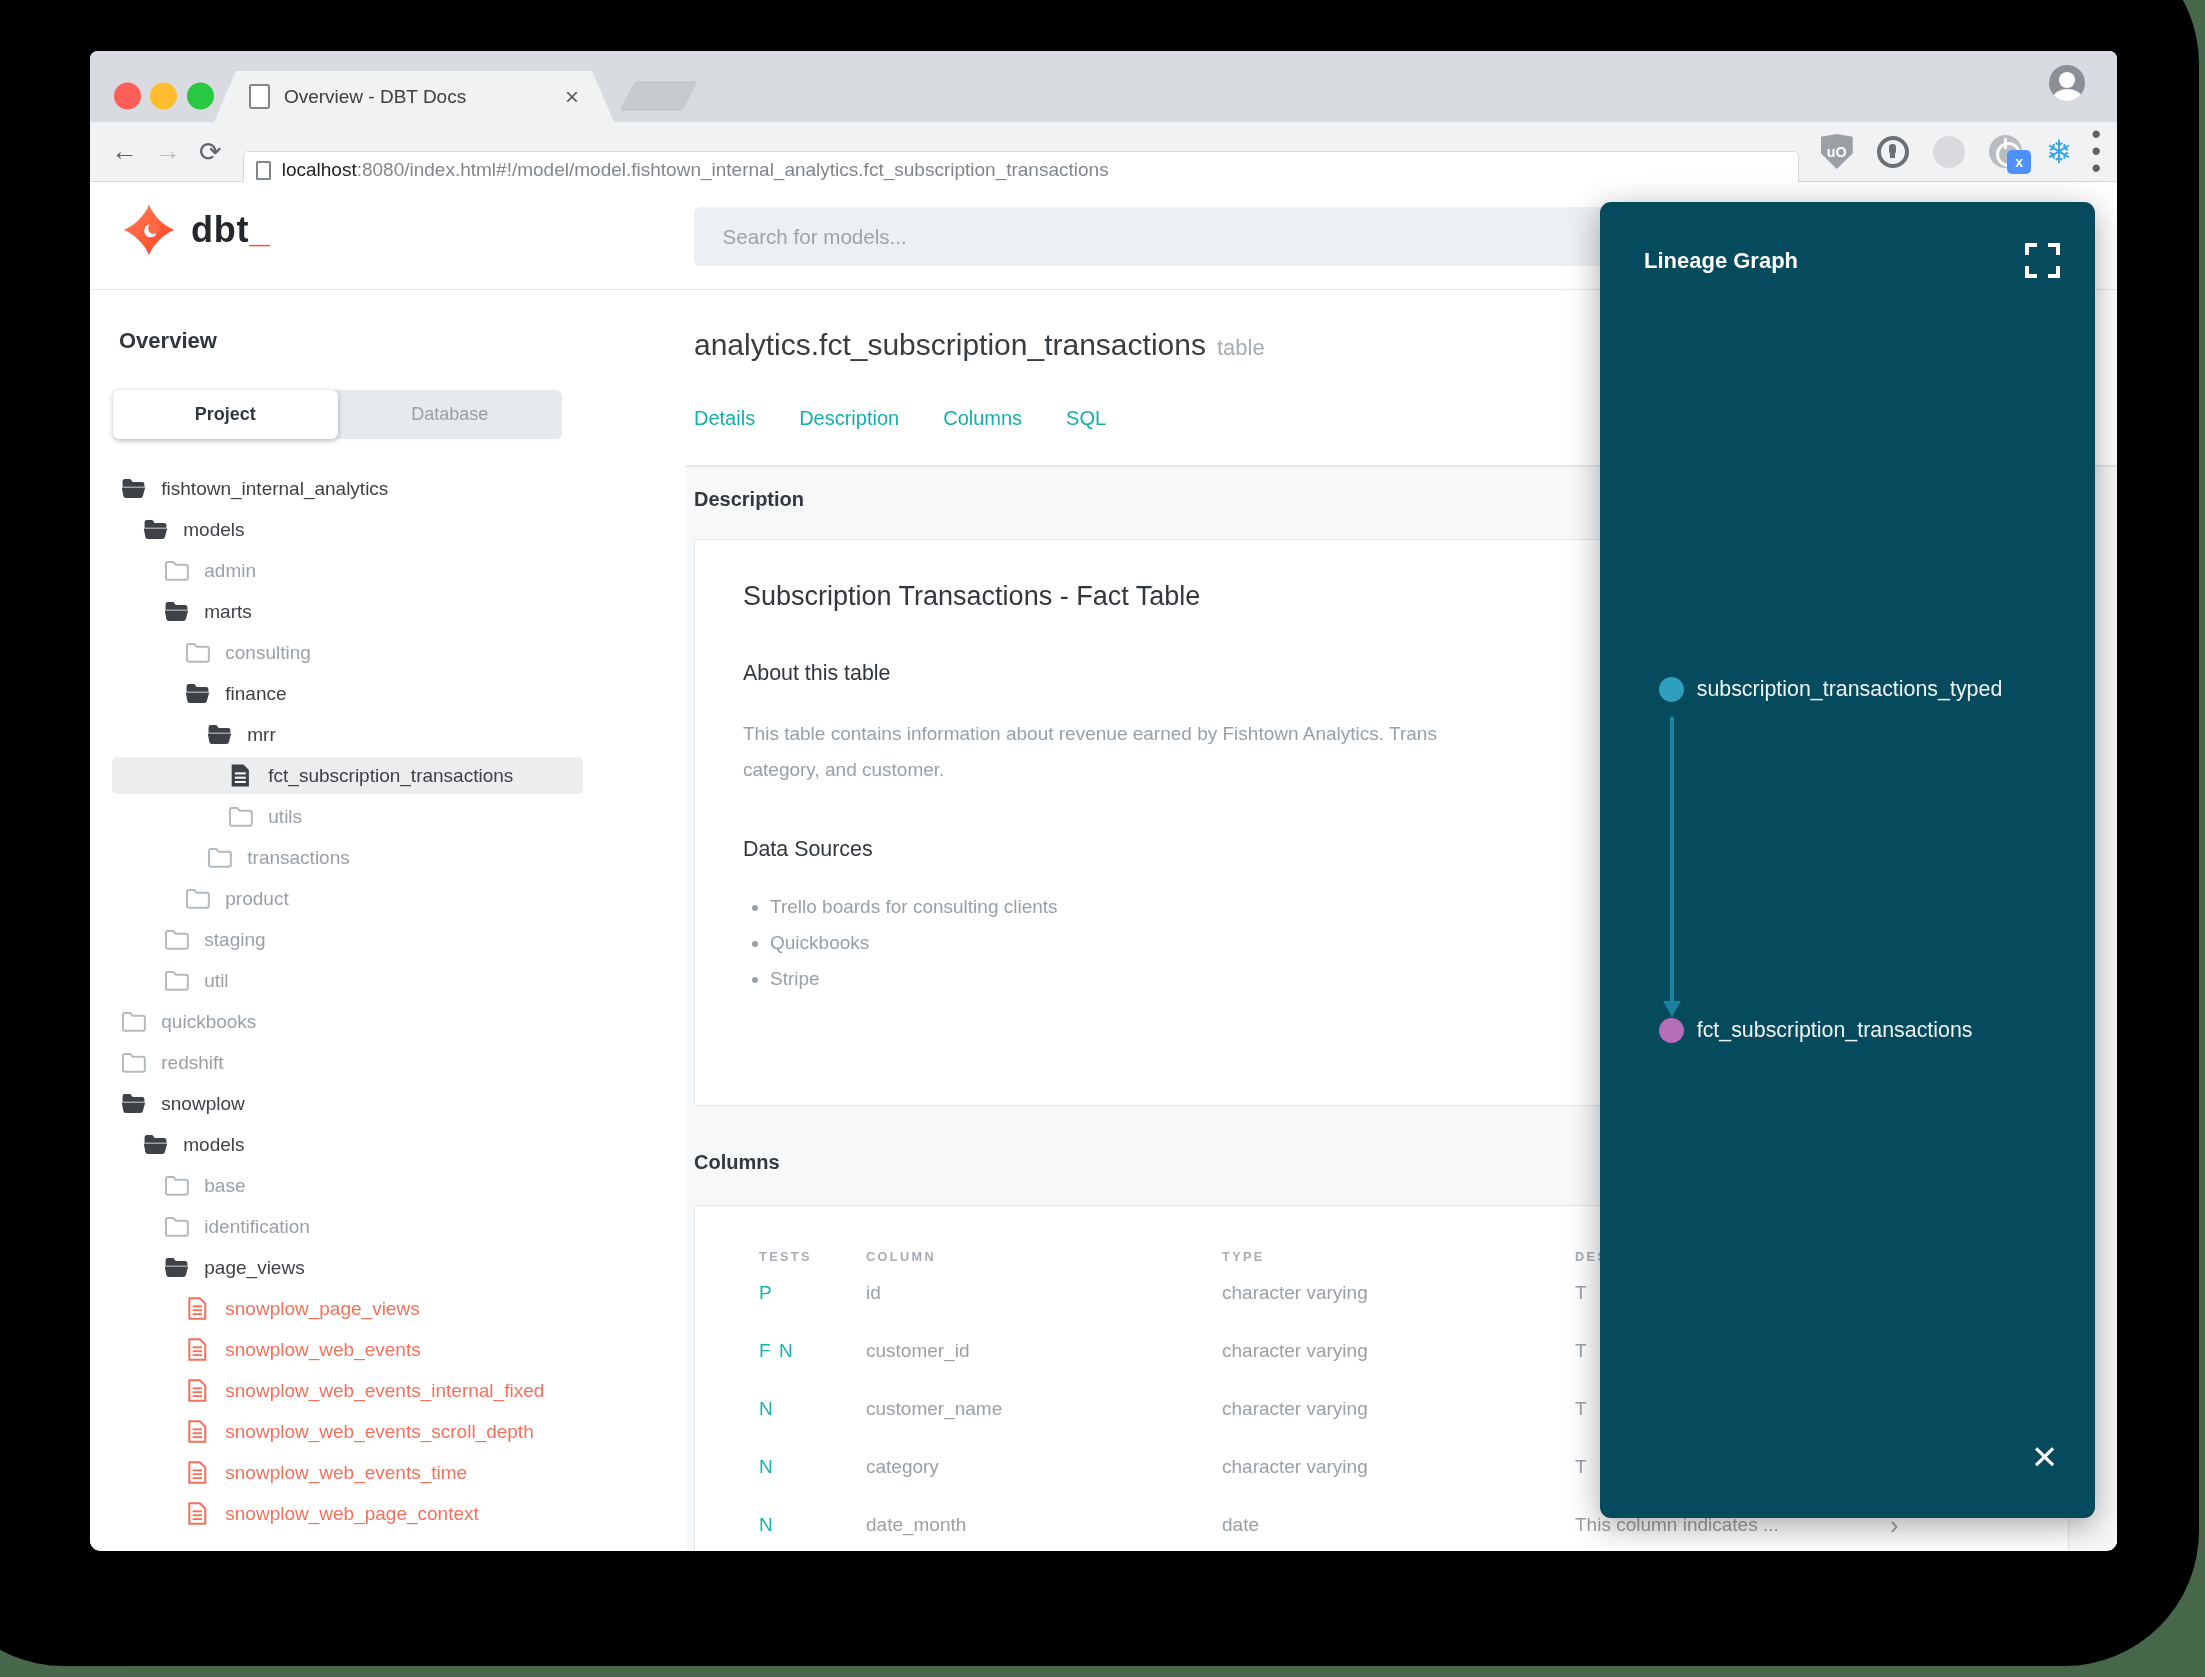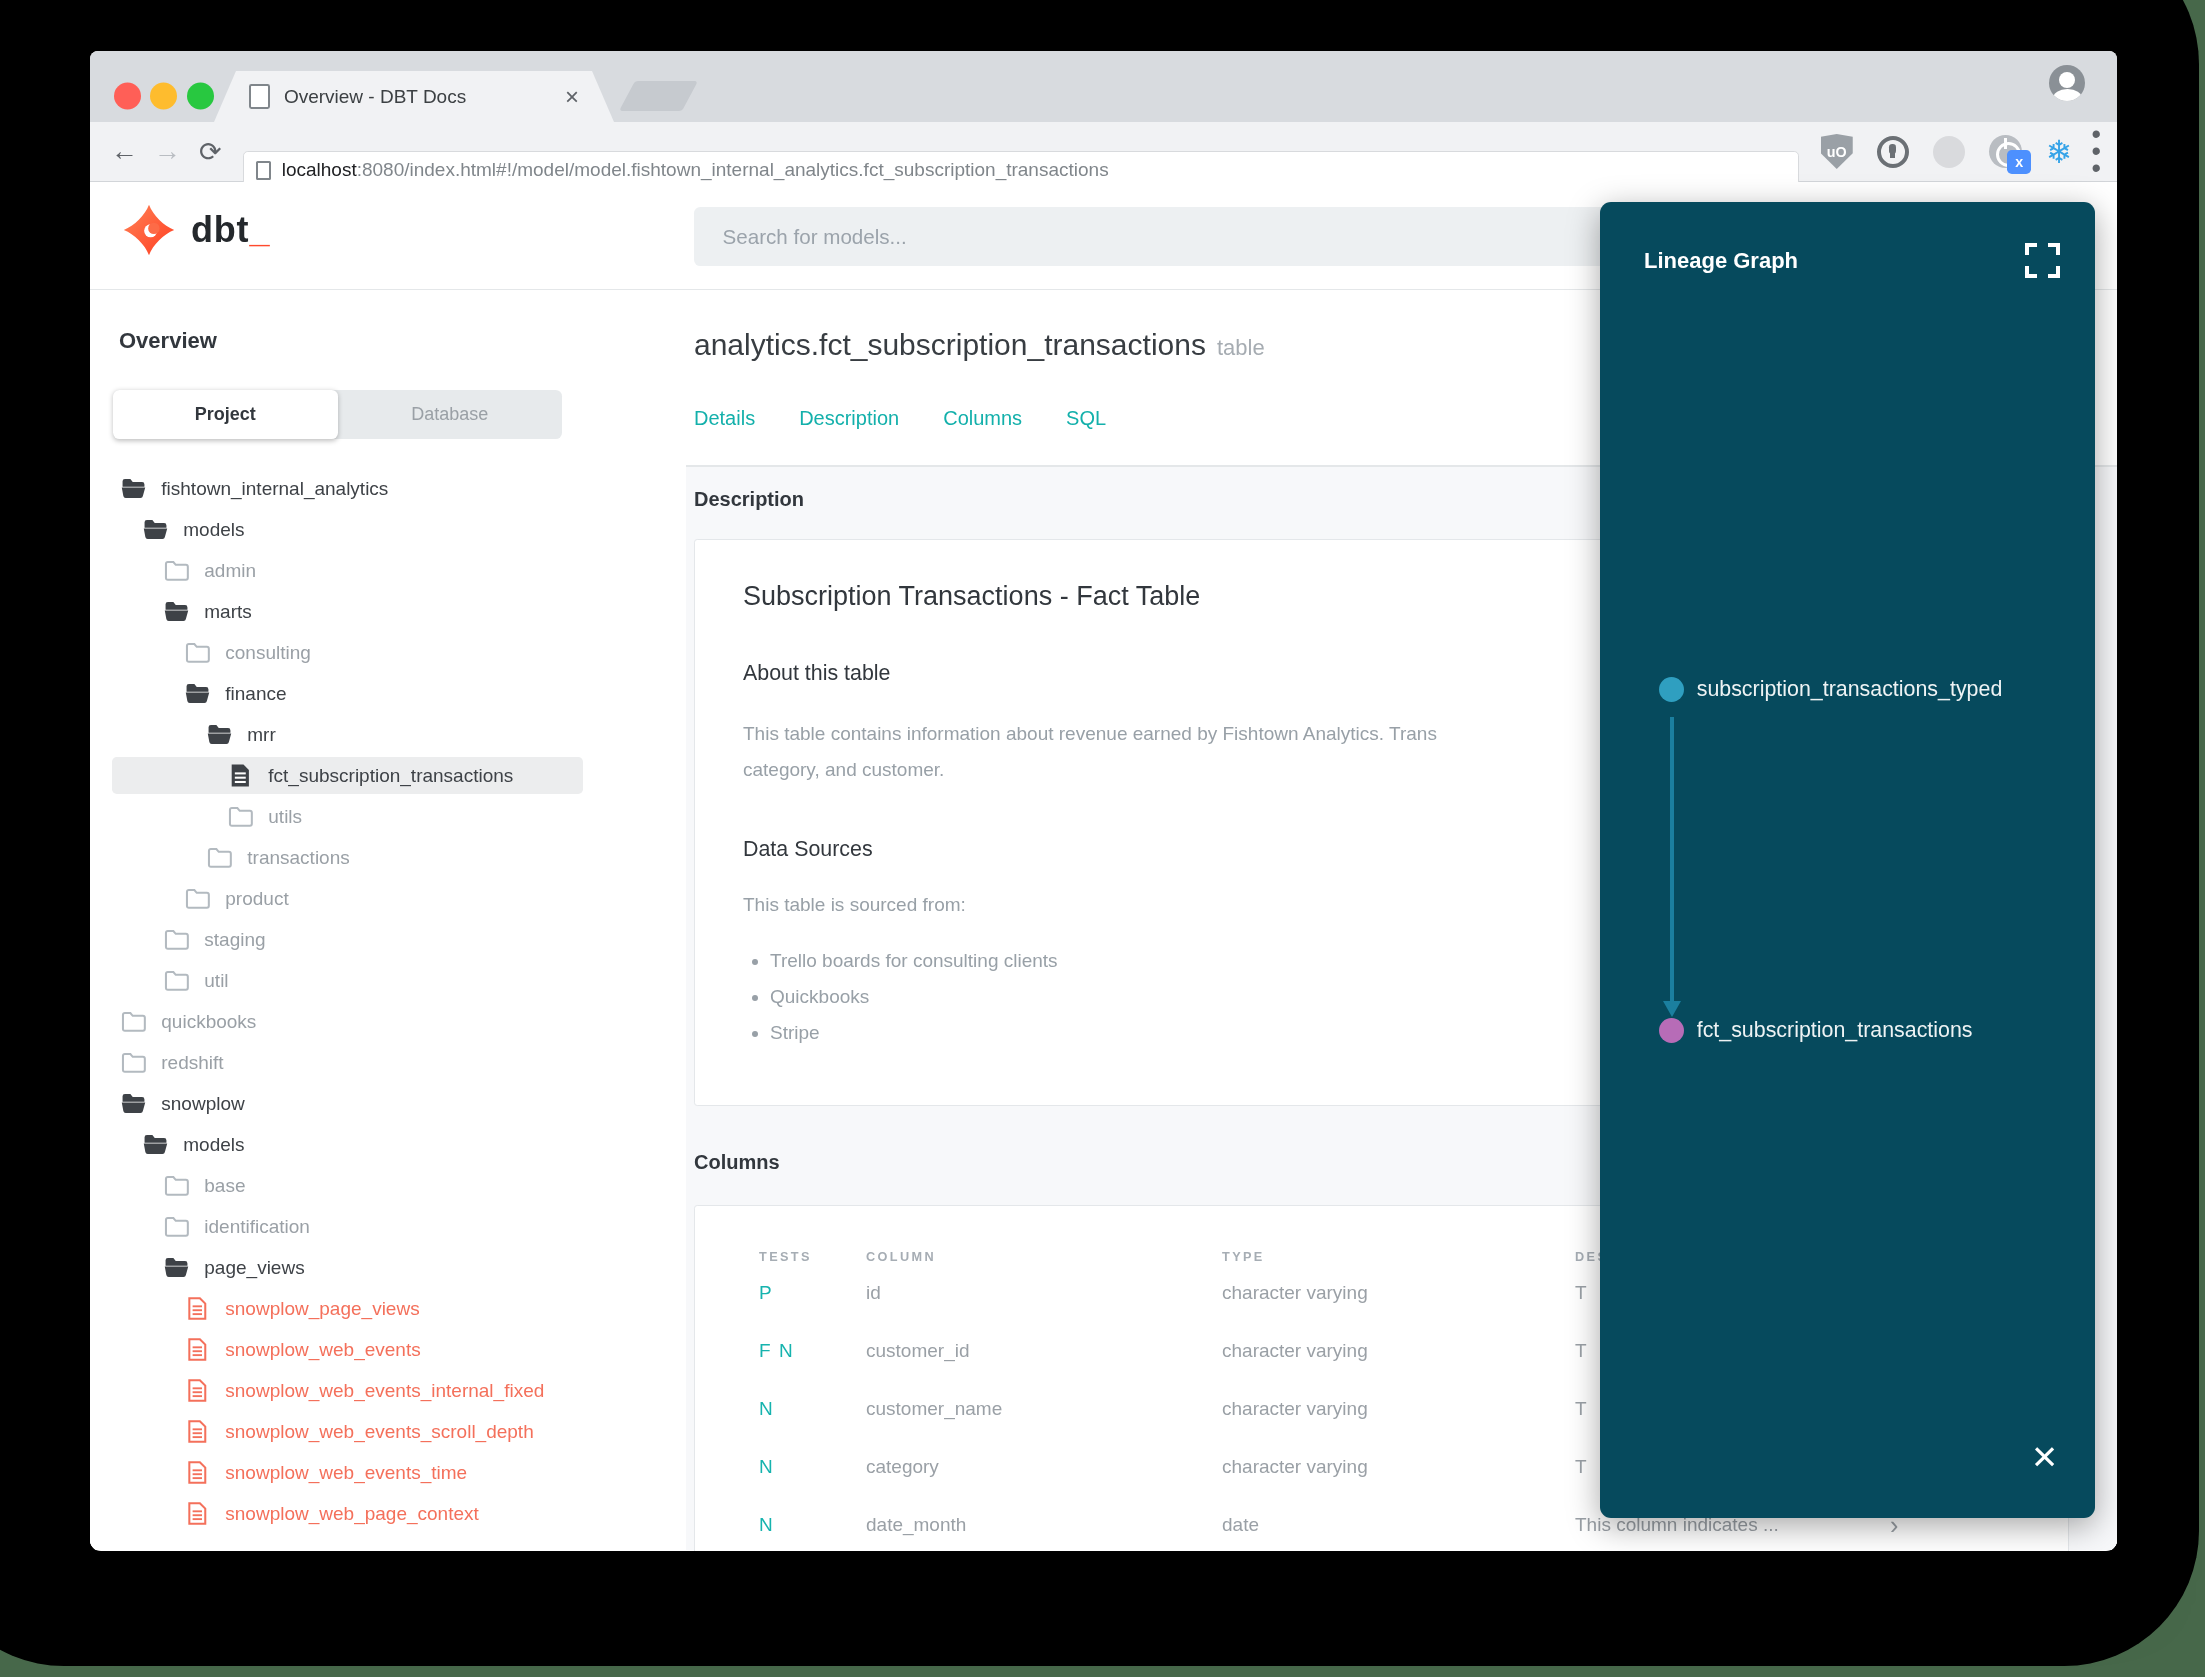--- a/index.html
+++ b/index.html
@@ -450,21 +450,20 @@
         <div class="section-label lbl-description">Description</div>
 
         <div class="card doc-card">
           <div class="doc-title">Subscription Transactions - Fact Table</div>
           <div class="doc-h2">About this table</div>
           <div class="doc-p">
             <div>This table contains information about revenue earned by Fishtown Analytics. Trans</div>
             <div>category, and customer.</div>
           </div>
           <div class="doc-h2">Data Sources</div>
-          <div class="doc-intro">This table is sourced from:</div>
           <ul class="doc-list" id="sources-list">
               <li>Trello boards for consulting clients</li>
               <li>Quickbooks</li>
               <li>Stripe</li>
             </ul>
         </div>
 
         <div class="section-label lbl-columns">Columns</div>
 
         <div class="card cols-card">

